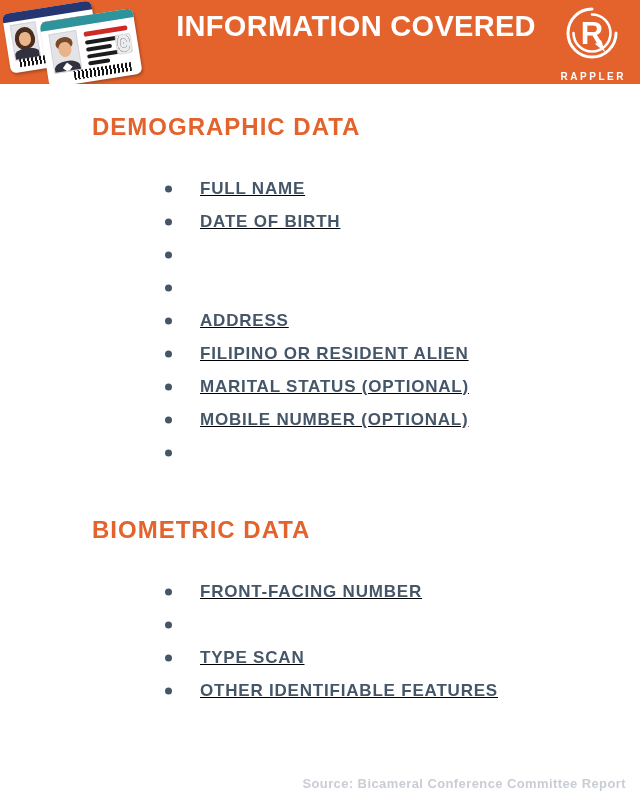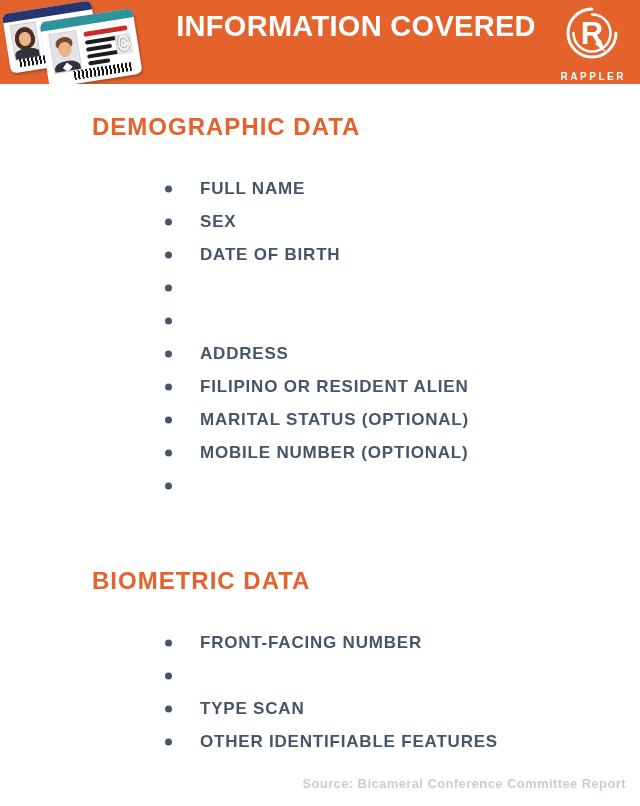--- a/index.html
+++ b/index.html
@@ -66,31 +66,31 @@
   .logo-text {
     color:#fff; font-weight:bold; font-size:10px; letter-spacing:2.5px;
     margin-top:7px; text-indent:2.5px;
   }
 
   
   .section-heading {
     margin:26px 0 0 92px; color:var(--orange, #E4622C);
     font-size:24px; line-height:34px; font-weight:bold; letter-spacing:1px;
   }
-  .items { list-style:none; margin:28px 0 0 160px; }
+  .items { list-style:none; margin:28px 0 0 160px;text-decoration:underline; }
   .item {
     position:relative; height:33px; display:flex; align-items:center;
     padding-left:40px; color:var(--text-dark, #455668);
     font-size:17px; font-weight:bold; letter-spacing:0.8px;
   }
   .bullet {
     position:absolute; left:5px; top:50%; transform:translateY(-50%);
     width:7px; height:7px; border-radius:50%; background:var(--text-dark, #455668);
   }
-  .section-bio .section-heading { margin-top:62px; }
+  .section-bio .section-heading { margin-top:44px; }
 
   
   .source {
     position:absolute; right:14px; bottom:15px;
     color:var(--source-gray, #C9CDD5);
     font-size:13px; font-weight:bold; letter-spacing:0.4px;
   }
 </style>
 </head>
 <body>
@@ -152,24 +152,20 @@
   <main>
     <section class="section-demo">
       <h2 class="section-heading">DEMOGRAPHIC DATA</h2>
       <ul class="items">
 
           <li class="item">
             <span class="bullet"></span>
             <span class="label">FULL NAME</span>
           </li>
 
-          <li class="item">
-            <span class="bullet"></span>
-            <span class="label">SEX</span>
-          </li>
 
           <li class="item">
             <span class="bullet"></span>
             <span class="label">DATE OF BIRTH</span>
           </li>
 
           <li class="item">
             <span class="bullet"></span>
           </li>
 

